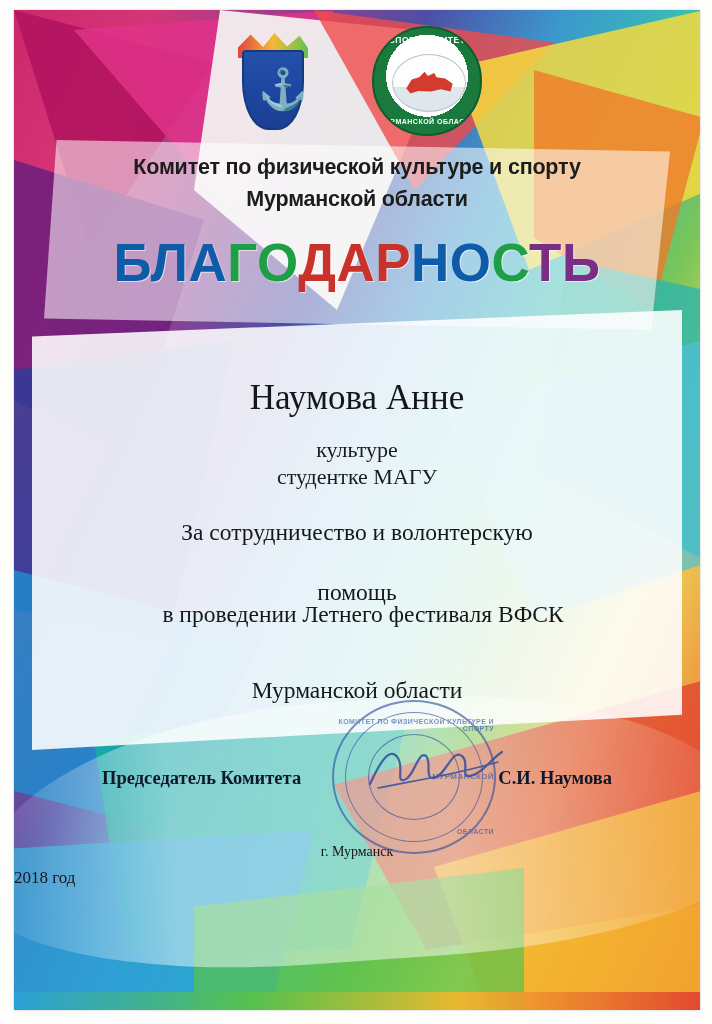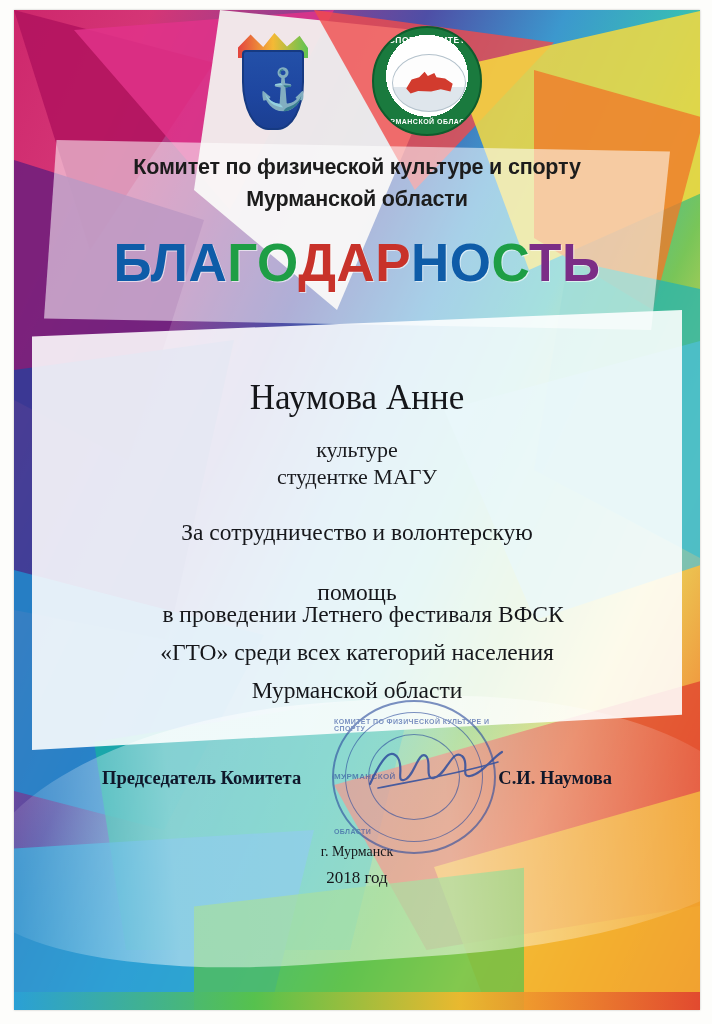--- a/index.html
+++ b/index.html
@@ -217,21 +217,21 @@
     color:#0f172a;
   }
 
   .place {
     position:absolute; left:0; top:834px; width:100%;
     text-align:center; font-family:"Liberation Serif", serif;
     font-size:14px; color:#16171b;
   }
   .year {
     position:absolute; left:0; top:858px; width:100%;
-    text-align:center; font-family:"Liberation Serif", serif;
+    font-family:"Liberation Serif", serif;
     font-size:17px; color:#16171b;
   }
 
   
   .stamp {
     position:absolute; left:318px; top:690px;
     width:160px; height:150px;
     border-radius:50%;
     border:2px solid #2f4e9e;
     color:#2f4e9e;
@@ -242,21 +242,21 @@
     content:"";
     position:absolute; left:11px; top:10px; right:11px; bottom:10px;
     border:1px solid #2f4e9e; border-radius:50%;
   }
   .stamp::after {
     content:"";
     position:absolute; left:34px; top:32px; right:34px; bottom:32px;
     border:1px solid #2f4e9e; border-radius:50%;
   }
   .stamp .st-top, .stamp .st-bottom, .stamp .st-mid {
-    position:absolute; left:0; width:100%; text-align:left;
+    position:absolute; left:0; width:100%; text-align:right;
     font-family:"Liberation Sans", sans-serif; font-size:7px; font-weight:bold;
     letter-spacing:.4px;
   }
   .stamp .st-top { top:16px; }
   .stamp .st-mid { top:70px; font-size:8px; }
   .stamp .st-bottom { bottom:17px; }
   .signature {
     position:absolute; left:352px; top:730px;
     width:140px; height:54px;
     z-index:8;
@@ -313,21 +313,20 @@
 
       <div class="title"><span style="color: rgb(14, 92, 168);">Б</span><span style="color: rgb(14, 92, 168);">Л</span><span style="color: rgb(14, 92, 168);">А</span><span style="color: rgb(30, 158, 69);">Г</span><span style="color: rgb(30, 158, 69);">О</span><span style="color: rgb(200, 50, 42);">Д</span><span style="color: rgb(200, 50, 42);">А</span><span style="color: rgb(200, 50, 42);">Р</span><span style="color: rgb(14, 92, 168);">Н</span><span style="color: rgb(14, 92, 168);">О</span><span style="color: rgb(30, 158, 69);">С</span><span style="color: rgb(123, 45, 134);">Т</span><span style="color: rgb(123, 45, 134);">Ь</span></div>
 
       <div class="recipient">Наумова Анне</div>
       <div class="role role-1">культуре</div>
       <div class="role role-2">студентке МАГУ</div>
 
       <div class="body-line b1">За сотрудничество и  волонтерскую</div>
       <div class="body-line b2">помощь</div>
       <div class="body-line b3">в проведении Летнего фестиваля ВФСК</div>
-      <div class="body-line b4">«ГТО» среди всех категорий населения</div>
       <div class="body-line b5">Мурманской области</div>
 
       <div class="sign-row">
         <span>Председатель Комитета</span>
         <span>С.И. Наумова</span>
       </div>
 
       <div class="place">г. Мурманск</div>
       <div class="year">2018 год</div>
     </div>

